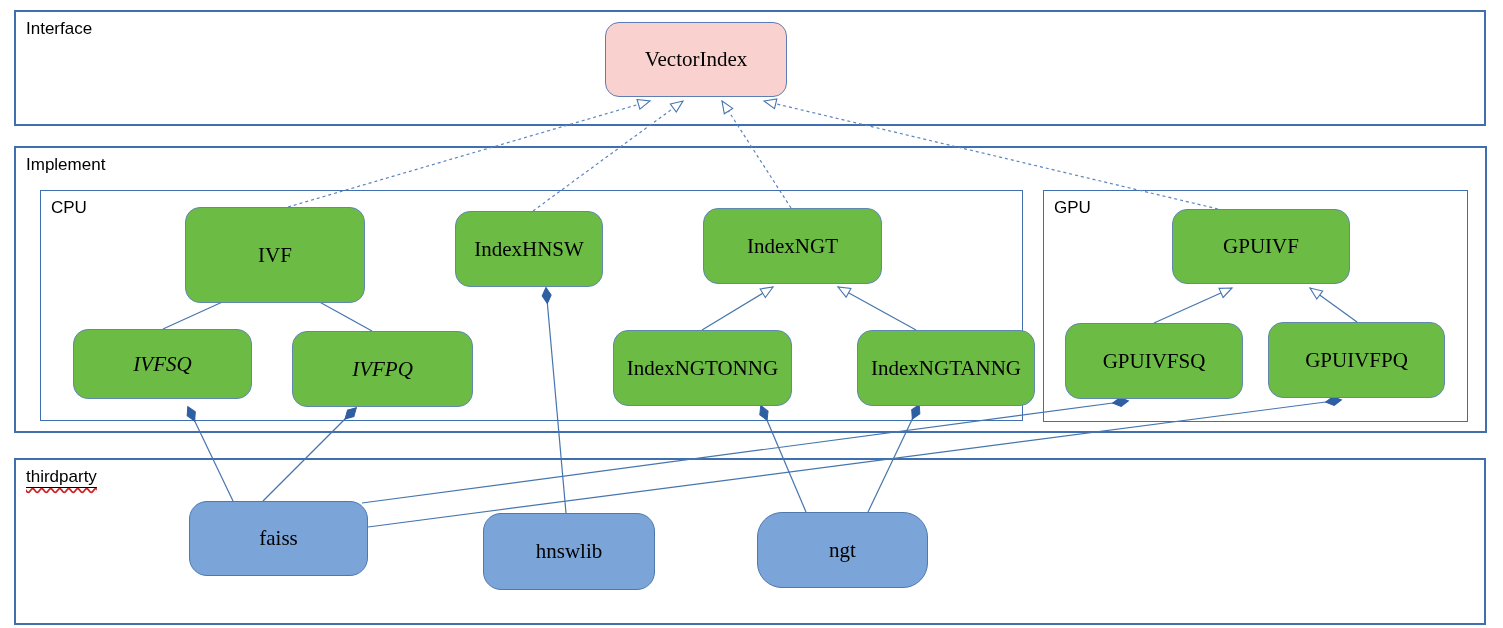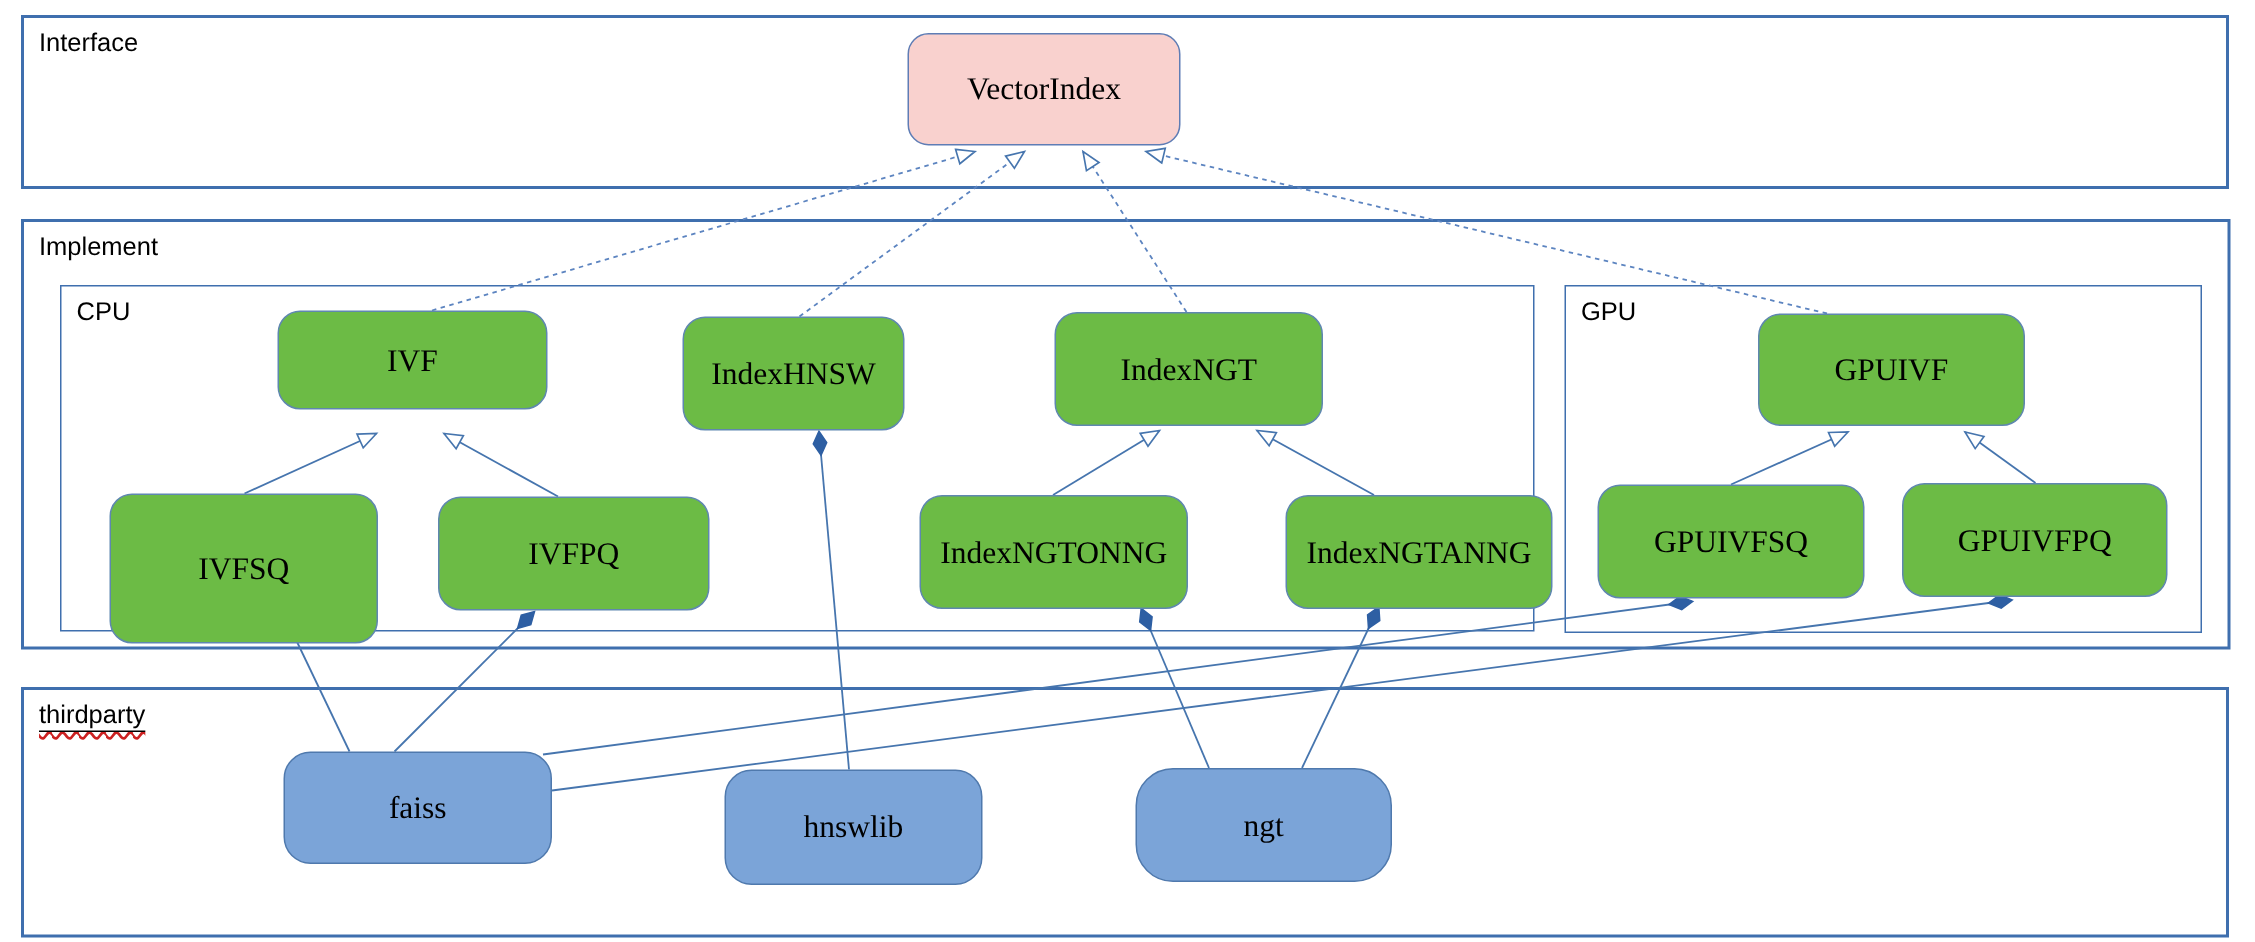--- a/index.html
+++ b/index.html
@@ -24,26 +24,26 @@
   .edges{position:absolute;left:0;top:0;width:1503px;height:628px;}
   
   .node{
     position:absolute;box-sizing:border-box;display:flex;align-items:center;justify-content:center;
     font-family:"Liberation Serif",serif;font-size:21px;color:#000;text-align:center;
   }
   .node-class{background:var(--class-fill);border:1.5px solid #5f87b0;border-radius:15px;}
   .node-iface{background:var(--iface-fill);border:1.5px solid #5f7db5;border-radius:14px;}
   .node-lib  {background:var(--lib-fill);  border:1.5px solid #4f79ad;border-radius:18px;}
   .n-vectorindex {left:605px; top:22px;  width:182px;height:75px;}
-  .n-ivf         {left:185px; top:207px; width:180px;height:66px;}
+  .n-ivf         {left:185px; top:207px; width:180px;height:96px;}
   .n-indexhnsw   {left:455px; top:211px; width:148px;height:76px;}
   .n-indexngt    {left:703px; top:208px; width:179px;height:76px;}
   .n-gpuivf      {left:1172px;top:209px; width:178px;height:75px;}
-  .n-ivfsq       {left:73px;  top:329px; width:179px;height:100px;}
-  .n-ivfpq       {left:292px; top:331px; width:181px;height:76px;}
+  .n-ivfsq       {left:73px;  top:329px; width:179px;height:70px;font-style:italic;}
+  .n-ivfpq       {left:292px; top:331px; width:181px;height:76px;font-style:italic;}
   .n-indexngtonng{left:613px; top:330px; width:179px;height:76px;}
   .n-indexngtanng{left:827px; top:330px; width:178px;height:76px;margin-left:30px;}
   .n-gpuivfsq    {left:1065px;top:323px; width:178px;height:76px;}
   .n-gpuivfpq    {left:1268px;top:322px; width:177px;height:76px;}
   .n-faiss       {left:189px; top:501px; width:179px;height:75px;font-family:Liberation Serif, serif;}
   .n-hnswlib     {left:483px; top:513px; width:172px;height:77px;}
   .n-ngt         {left:757px; top:512px; width:171px;height:76px;border-radius:25px;}
   .edge{stroke:var(--connector);stroke-width:1.2;fill:none;}
   .edge-dashed{stroke:#5c84c0;stroke-dasharray:3 3;}
 </style>

